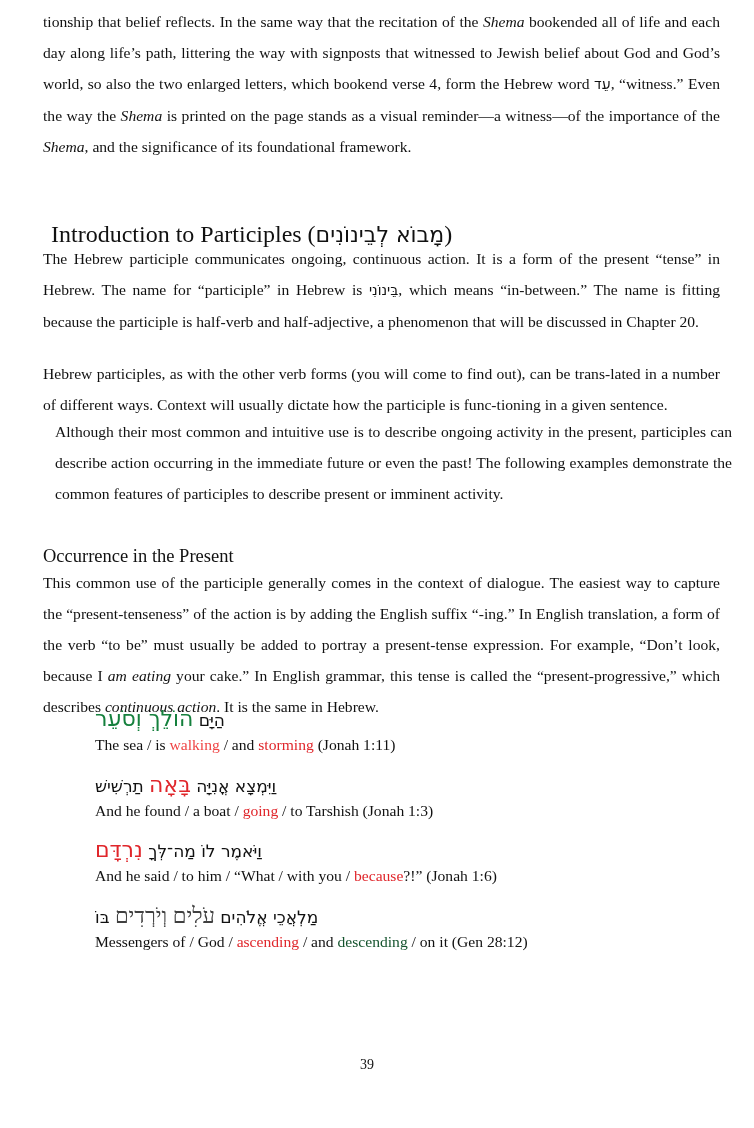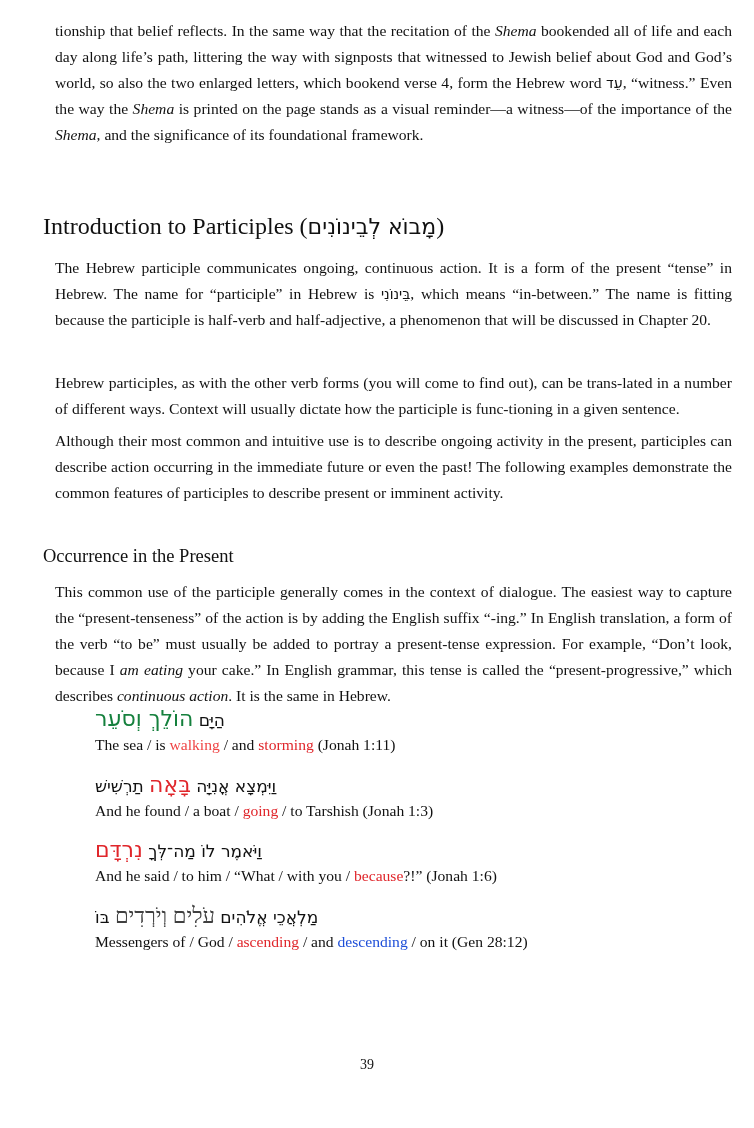--- a/index.html
+++ b/index.html
@@ -16,40 +16,40 @@
       color: #111111;
     }
     .page {
       position: absolute;
       left: 43px;
       top: 0;
       width: 677px;
     }
     .para {
       font-size: 15.6px;
-      line-height: 26px;
+      line-height: 31px;
       text-align: justify;
-      margin: 12px;
+      margin: 0;
       hyphens: manual;
     }
     .p1 { position: absolute; top: 6px; left: 0; width: 677px; }
     .h1 {
       position: absolute;
       top: 210px;
       left: 0;
       font-size: 24px;
       line-height: 32px;
       font-weight: normal;
-      margin: 0;
+      margin: 8px;
       white-space: nowrap;
     }
     .h1 .heb { font-family: "DejaVu Sans", sans-serif; font-size: 22px; }
     .p2 { position: absolute; top: 243px; left: 0; width: 677px; }
     .p3 { position: absolute; top: 358px; left: 0; width: 677px; }
-    .p4 { position: absolute; top: 416px; left: 0; width: 677px; }
+    .p4 { position: absolute; top: 416px; left: 12px; width: 677px; }
     .h2 {
       position: absolute;
       top: 544px;
       left: 0;
       font-size: 18.5px;
       line-height: 24px;
       font-weight: normal;
       margin: 0;
     }
     .p5 { position: absolute; top: 567px; left: 0; width: 677px; }
@@ -125,19 +125,19 @@
     <div class="example ex1">
       <div class="ex-heb" dir="rtl"><span>וַיִּמְצָא אֳנִיָּה </span><span class="big" style="color: rgb(224, 38, 43);">בָּאָה</span><span> תַרְשִׁישׁ</span></div>
       <div class="ex-eng"><span>And he found / a boat / </span><span style="color: rgb(224, 38, 43);">going</span><span> / to Tarshish (Jonah 1:3)</span></div>
     </div>
     <div class="example ex2">
       <div class="ex-heb" dir="rtl"><span>וַיֹּאמֶר לוֹ מַה־לְּךָ </span><span class="big" style="color: rgb(224, 38, 43);">נִרְדָּם</span></div>
       <div class="ex-eng"><span>And he said / to him / “What / with you / </span><span style="color: rgb(224, 38, 43);">because</span><span>?!” (Jonah 1:6)</span></div>
     </div>
     <div class="example ex3">
       <div class="ex-heb" dir="rtl"><span>מַלְאֲכֵי אֱלֹהִים </span><span class="big" style="color: #404040; font-family: Liberation Serif, serif;">עֹלִים וְיֹרְדִים</span><span> בּוֹ</span></div>
-      <div class="ex-eng"><span>Messengers of / God / </span><span style="color: rgb(224, 38, 43);">ascending</span><span> / and </span><span style="color: #1d4ed8;">descending</span><span> / on it (Gen 28:12)</span></div>
+      <div class="ex-eng"><span>Messengers of / God / </span><span style="color: rgb(224, 38, 43);">ascending</span><span> / and </span><span style="color: #14532d;">descending</span><span> / on it (Gen 28:12)</span></div>
     </div>
   </div>
 
 </div>
 
 <div class="page-number">39</div>
 
 </body></html>

